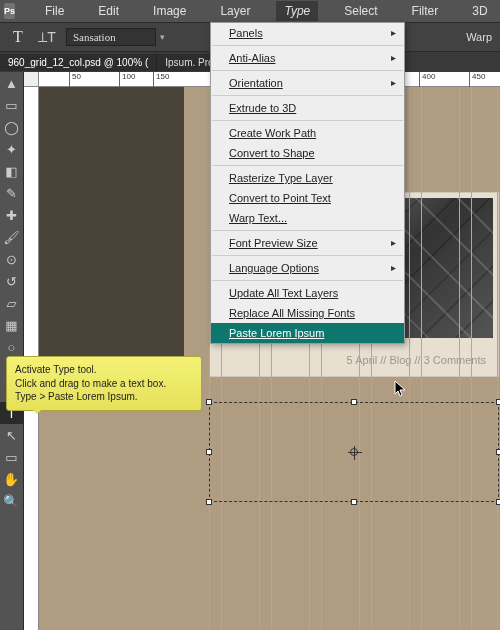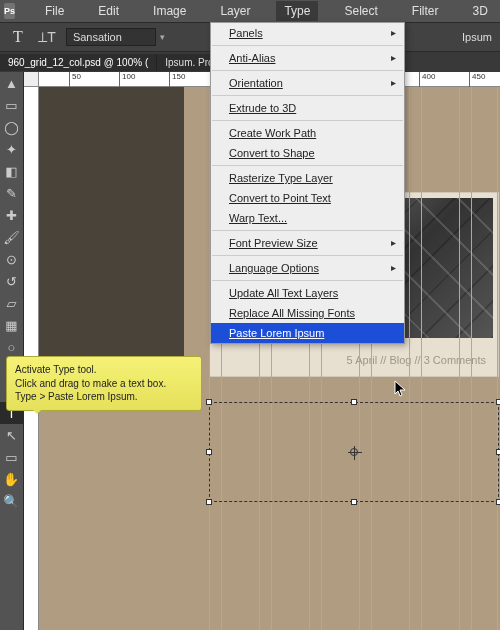--- a/index.html
+++ b/index.html
@@ -1,26 +1,26 @@
 <!DOCTYPE html>
 <html><head>
 <meta charset="utf-8">
 <style>
 * { margin:0; padding:0; box-sizing:border-box; font-family:Arial,sans-serif; user-select:none; }
 body { width:500px; height:630px; background:#535353; overflow:hidden; position:relative; }
 
 .menubar { background:#535353; height:22px; display:flex; align-items:center; padding:0 4px; gap:2px; }
 .menubar .ps-icon { width:16px; height:16px; background:#737373; border-radius:2px; display:flex; align-items:center; justify-content:center; color:#fff; font-size:9px; font-weight:bold; margin-right:4px; }
 .menubar .mi { color:#e0e0e0; font-size:12px; padding:3px 8px; cursor:default;margin-left:16px; }
-.menubar .mi.open { background:#3a3a3a; }
+.menubar .mi.open { background:#3a3a3a;font-style:italic; }
 
 .optbar { background:#424242; height:30px; display:flex; align-items:center; padding:0 8px; gap:10px; border-top:1px solid #2a2a2a; border-bottom:1px solid #2a2a2a; }
 .optbar .t-icon { color:#ddd; font-size:16px; font-family:Georgia,serif; width:20px; text-align:center; }
 .optbar .orient-icon { color:#ccc; font-size:14px; }
-.optbar .font-field { background:#333; border:1px solid #222; color:#ddd; font-size:11px; padding:2px 6px; width:90px; height:18px; }
+.optbar .font-field { background:#333; border:1px solid #222; color:#ddd; font-size:11px; padding:2px 6px; width:90px; height:18px;font-family:Liberation Serif, serif; }
 .optbar .caret { color:#aaa; font-size:9px; margin-left:-6px; }
 .optbar .sharp { color:#ddd; font-size:11px; margin-left:auto; }
 
 .tabbar { background:#393939; height:20px; display:flex; align-items:center; }
 .tabbar .tab { background:#2d2d2d; color:#ddd; font-size:10px; padding:3px 8px; border-right:1px solid #222; white-space:nowrap; overflow:hidden; }
 .tabbar .tab.a { color:#fff; }
 .tabbar .tab.b { text-overflow:clip; }
 
 .work { position:relative; height:558px; display:flex; }
 .toolbox { width:24px; background:#535353; border-right:1px solid #2a2a2a; display:flex; flex-direction:column; }
@@ -49,21 +49,21 @@
 .handle { position:absolute; width:6px; height:6px; background:#fff; border:1px solid #333; }
 .h-tl{top:-4px;left:-4px;} .h-tm{top:-4px;left:calc(50% - 3px);} .h-tr{top:-4px;right:-4px;}
 .h-ml{top:calc(50% - 3px);left:-4px;} .h-mr{top:calc(50% - 3px);right:-4px;}
 .h-bl{bottom:-4px;left:-4px;} .h-bm{bottom:-4px;left:calc(50% - 3px);} .h-br{bottom:-4px;right:-4px;}
 .center-pt{position:absolute;top:calc(50% - 4px);left:calc(50% - 4px);width:8px;height:8px;border:1px solid #333;border-radius:50%;}
 .center-pt::after{content:"";position:absolute;top:-3px;left:3px;width:1px;height:14px;background:#333;}
 .center-pt::before{content:"";position:absolute;left:-3px;top:3px;height:1px;width:14px;background:#333;}
 
 .dropdown { position:absolute; top:22px; left:210px; width:195px; background:#eeeeee; border:1px solid #999; box-shadow:2px 2px 6px rgba(0,0,0,0.3); z-index:50; font-size:11px; }
 .dropdown .ditem { padding:4px 20px 4px 18px; color:#222; position:relative; cursor:default;text-decoration:underline; }
-.dropdown .ditem.hl { background:#1d4ed8; color:#fff; }
+.dropdown .ditem.hl { background:#0f766e; color:#fff; }
 .dropdown .sep { height:1px; background:#ccc; margin:2px 1px; }
 .dropdown .arrow::after { content:"▸"; position:absolute; right:8px; top:4px; font-size:10px; color:#333; }
 
 .cursor { position:absolute; z-index:60; top:380px; left:394px; }
 .cursor svg { width:14px; height:18px; }
 
 .tooltip { position:absolute; left:6px; top:356px; width:196px; background:linear-gradient(#f5f176,#e5e15a); border:1px solid #aca83a; border-radius:3px; padding:6px 8px; font-size:10px; color:#222; z-index:40; line-height:1.35; }
 .tooltip::after { content:""; position:absolute; bottom:-10px; left:24px; border:6px solid transparent; border-top-color:#e5e15a; }
 </style>
 </head>
@@ -82,21 +82,21 @@
     <span class="mi">View</span>
     <span class="mi">Window</span>
     <span class="mi">Help</span>
   </div>
 
 <div class="optbar">
   <span class="t-icon">T</span>
   <span class="orient-icon">⟂T</span>
   <input class="font-field" value="Sansation" style="">
   <span class="caret">▾</span>
-  <span class="sharp">Ipsum</span>
+  <span class="sharp">Warp</span>
 </div>
 
 <div class="tabbar">
     <div class="tab a" style="max-width: 200px;">960_grid_12_col.psd @ 100% (</div>
     <div class="tab b" style="max-width: 120px;">Ipsum. Proin gravi</div>
   </div>
 
 <div class="work">
   <div class="toolbox">
       <div class="tool">▲</div>
@@ -118,21 +118,21 @@
       <div class="tool">↖</div>
       <div class="tool">▭</div>
       <div class="tool">✋</div>
       <div class="tool">🔍</div>
     </div>
   <div class="canvas">
     <div class="corner"></div>
     <div class="ruler-h">
         <div class="tick" style="left: 30px;">50</div>
         <div class="tick" style="left: 80px;">100</div>
-        <div class="tick" style="left: 130px;">150</div>
+        <div class="tick" style="left: 114px;">150</div>
         <div class="tick" style="left: 180px;">200</div>
         <div class="tick" style="left: 230px;">250</div>
         <div class="tick" style="left: 280px;">300</div>
         <div class="tick" style="left: 330px;">350</div>
         <div class="tick" style="left: 380px;">400</div>
         <div class="tick" style="left: 430px;">450</div>
       </div>
     <div class="ruler-v"></div>
     <div class="doc">
       <div class="darkpanel"></div>

